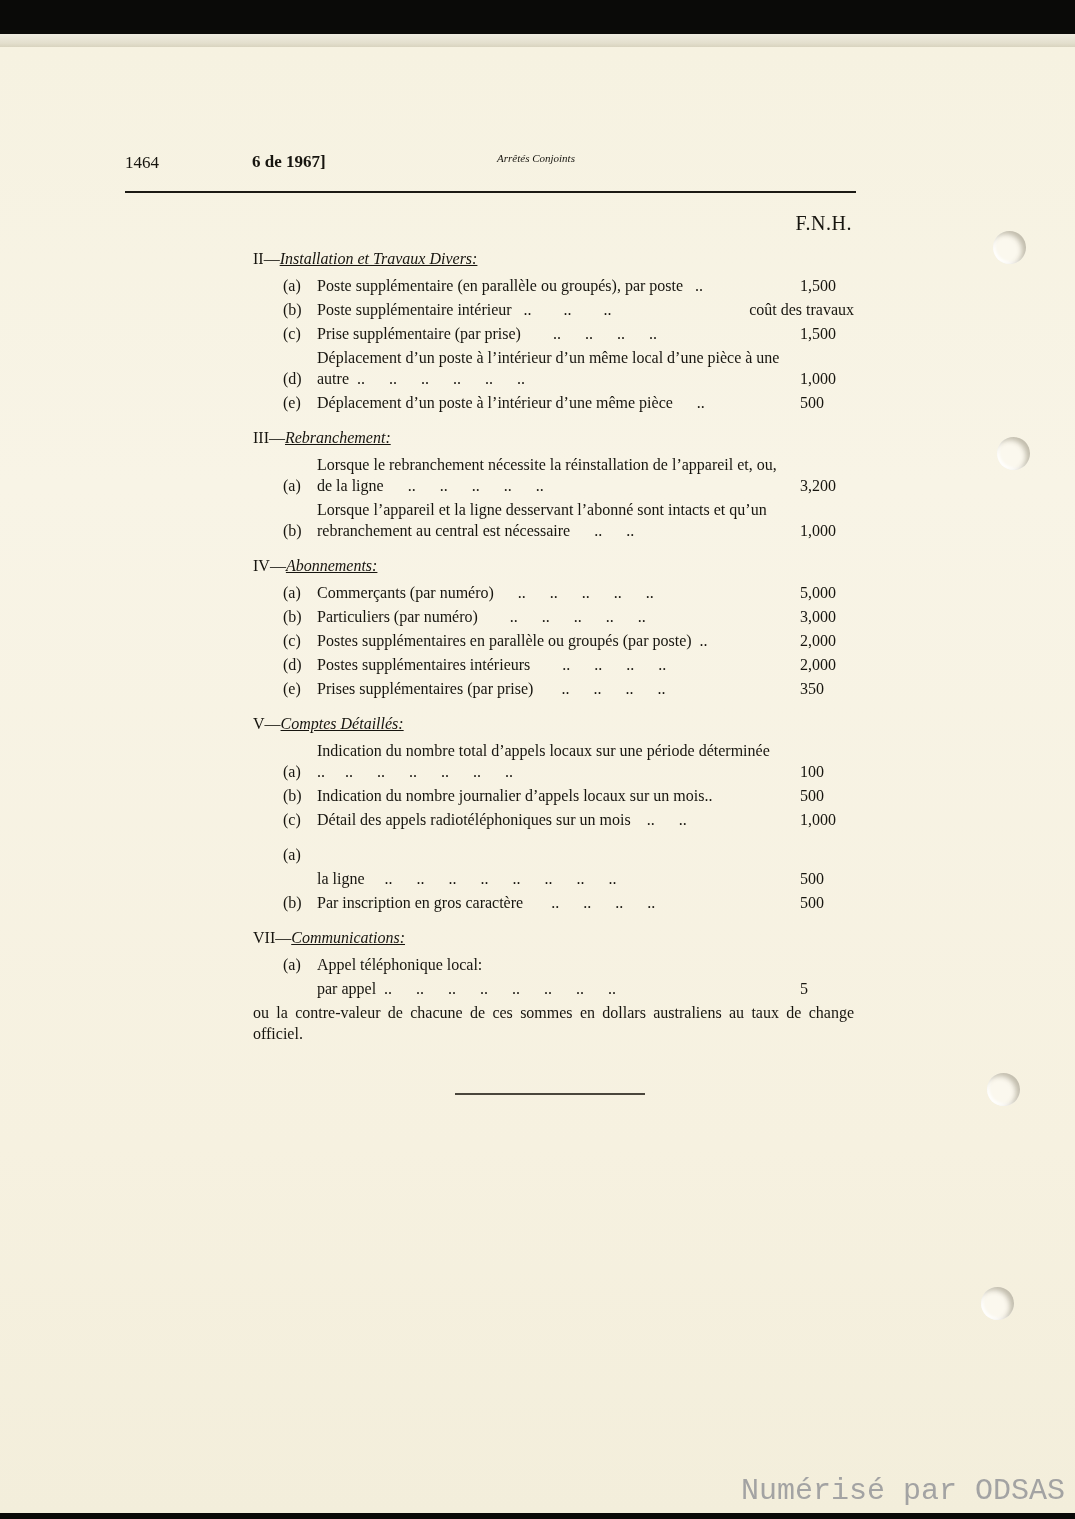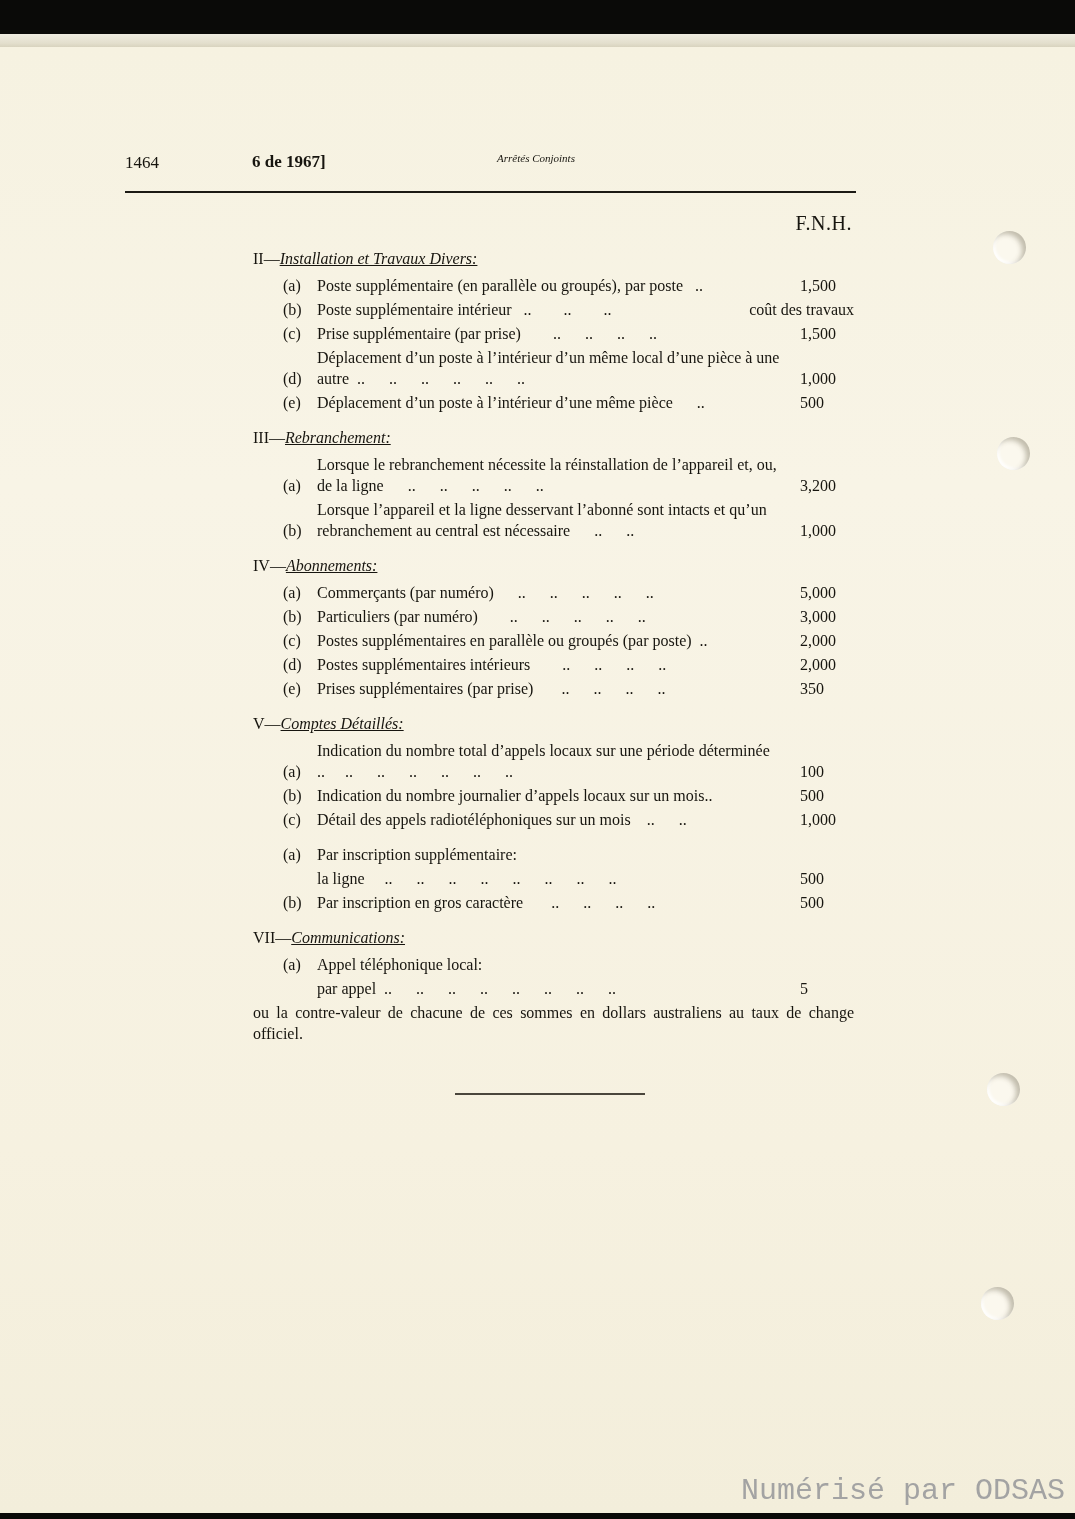--- a/index.html
+++ b/index.html
@@ -172,21 +172,20 @@
         </div>
         <div class="row">
           <span class="lab">(c)</span>
           <span class="txt">Détail des appels radiotéléphoniques sur un mois    ..      ..</span>
           <span class="val">1,000</span>
         </div>
       </div>
       <div class="section">
         <div class="row">
           <span class="lab">(a)</span>
-          <span class="txt">Par inscription supplémentaire:</span>
           <span class="val"></span>
         </div>
         <div class="row">
           <span class="lab"></span>
           <span class="txt">la ligne     ..      ..      ..      ..      ..      ..      ..      ..</span>
           <span class="val">500</span>
         </div>
         <div class="row">
           <span class="lab">(b)</span>
           <span class="txt">Par inscription en gros caractère       ..      ..      ..      ..</span>

